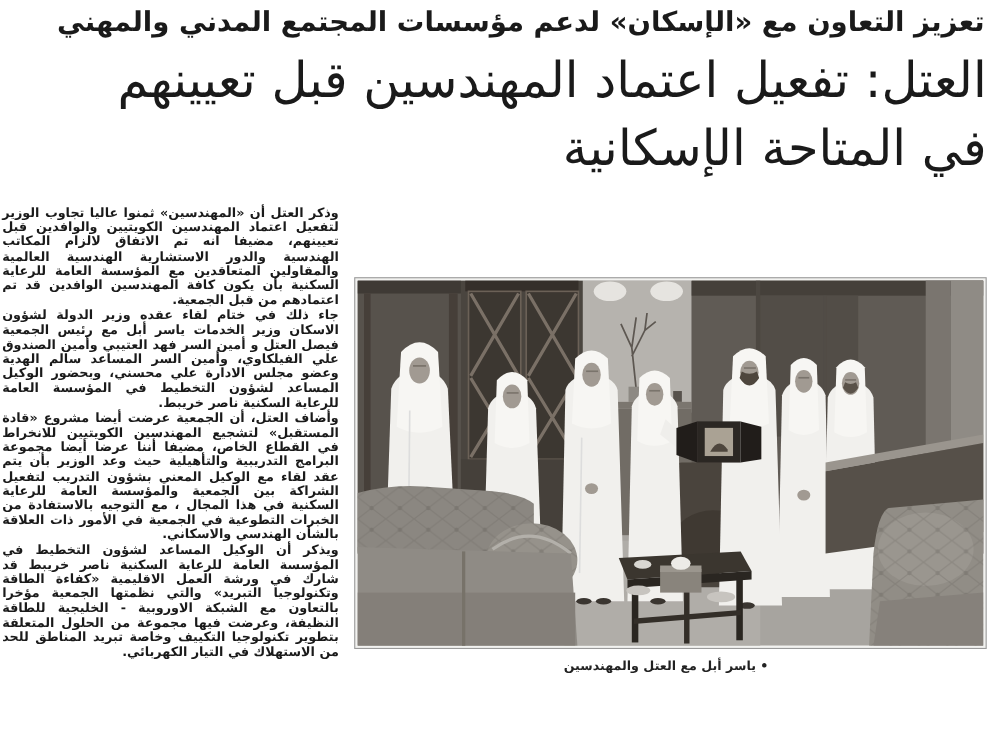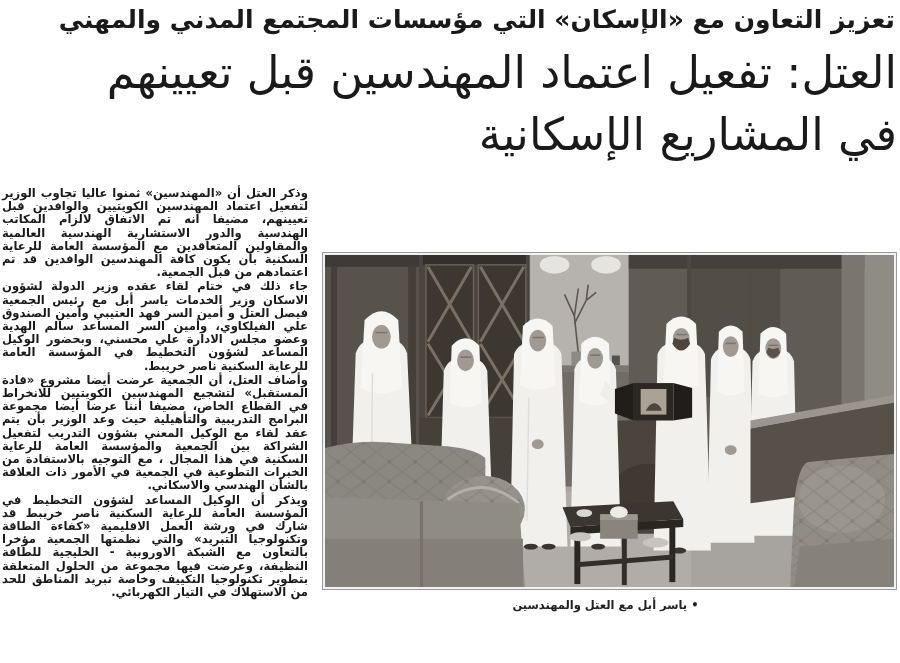--- a/index.html
+++ b/index.html
@@ -31,25 +31,25 @@
   }
   .photo-wrap svg{display:block;width:100%;height:100%;}
   .caption{
     position:absolute;left:318px;top:598px;width:575px;
     font-size:11.5px;font-weight:bold;text-align:center;color:#222;
   }
 </style>
 </head>
 <body>
 
-<div class="kicker">تعزيز التعاون مع «الإسكان» التي مؤسسات المجتمع المدني والمهني</div>
+<div class="kicker">تعزيز التعاون مع «الإسكان» لدعم مؤسسات المجتمع المدني والمهني</div>
 
 <div class="headline">
   <div>العتل: تفعيل اعتماد المهندسين قبل تعيينهم</div>
-  <div>في المشاريع الإسكانية</div>
+  <div>في المتاحة الإسكانية</div>
 </div>
 
 <div class="body-col">
   <p>وذكر العتل أن «المهندسين» ثمنوا عاليا تجاوب الوزير لتفعيل اعتماد المهندسين الكويتيين والوافدين قبل تعيينهم، مضيفا انه تم الاتفاق لالزام المكاتب الهندسية والدور الاستشارية الهندسية العالمية والمقاولين المتعاقدين مع المؤسسة العامة للرعاية السكنية بأن يكون كافة المهندسين الوافدين قد تم اعتمادهم من قبل الجمعية.</p>
   <p>جاء ذلك في ختام لقاء عقده وزير الدولة لشؤون الاسكان وزير الخدمات ياسر أبل مع رئيس الجمعية فيصل العتل و أمين السر فهد العتيبي وأمين الصندوق علي الفيلكاوي، وأمين السر المساعد سالم الهدية وعضو مجلس الادارة علي محسني، وبحضور الوكيل المساعد لشؤون التخطيط في المؤسسة العامة للرعاية السكنية ناصر خريبط.</p>
   <p>وأضاف العتل، أن الجمعية عرضت أيضا مشروع «قادة المستقبل» لتشجيع المهندسين الكويتيين للانخراط في القطاع الخاص، مضيفا أننا عرضا أيضا مجموعة البرامج التدريبية والتأهيلية حيث وعد الوزير بأن يتم عقد لقاء مع الوكيل المعني بشؤون التدريب لتفعيل الشراكة بين الجمعية والمؤسسة العامة للرعاية السكنية في هذا المجال ، مع التوجيه بالاستفادة من الخبرات التطوعية في الجمعية في الأمور ذات العلاقة بالشأن الهندسي والاسكاني.</p>
   <p>ويذكر أن الوكيل المساعد لشؤون التخطيط في المؤسسة العامة للرعاية السكنية ناصر خريبط قد شارك في ورشة العمل الاقليمية «كفاءة الطاقة وتكنولوجيا التبريد» والتي نظمتها الجمعية مؤخرا بالتعاون مع الشبكة الاوروبية - الخليجية للطاقة النظيفة، وعرضت فيها مجموعة من الحلول المتعلقة بتطوير تكنولوجيا التكييف وخاصة تبريد المناطق للحد من الاستهلاك في التيار الكهربائي.</p>
 </div>
 
 <div class="photo-wrap">

